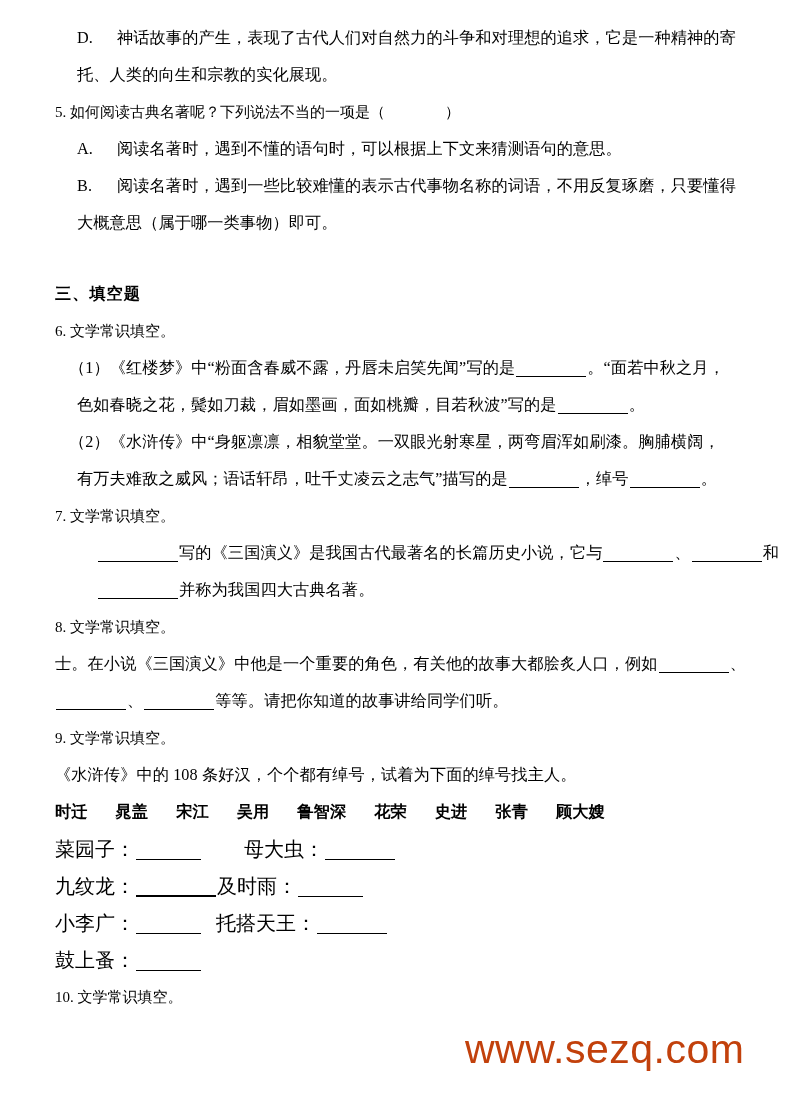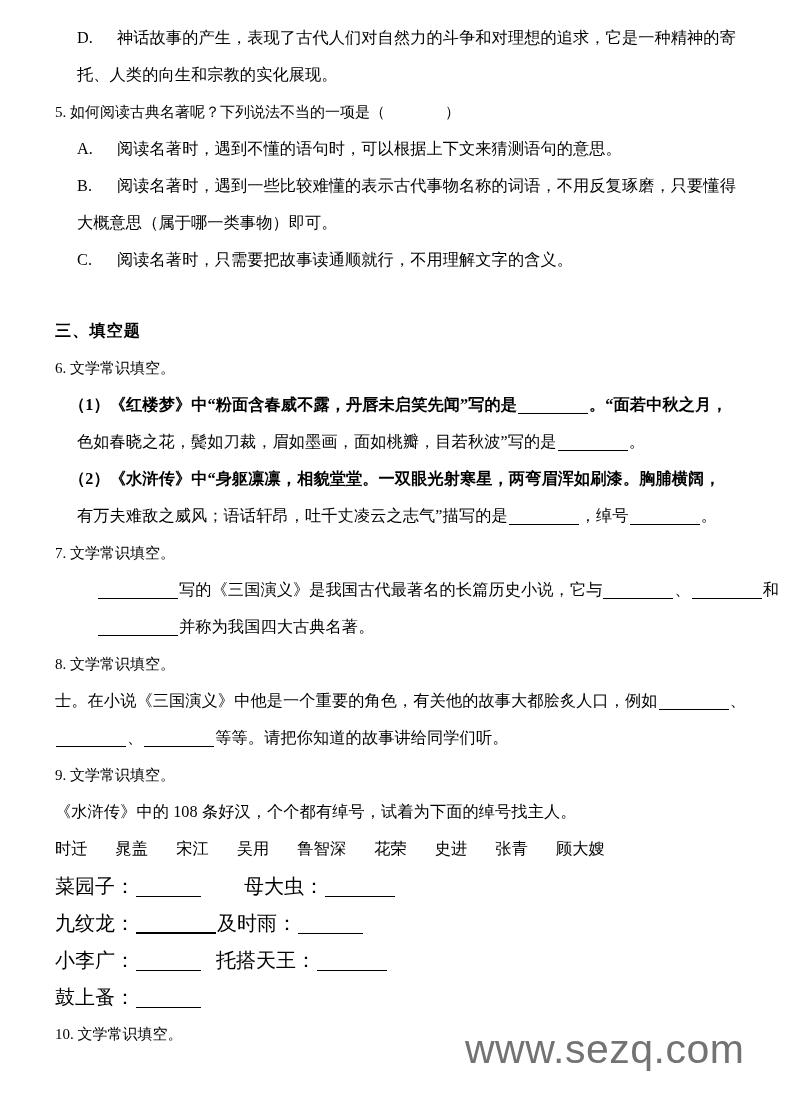--- a/index.html
+++ b/index.html
@@ -25,21 +25,21 @@
   }
 
   
   .watermark {
     position: absolute;
     left: 465px;
     top: 1026px;
     font-family: "Liberation Sans", "DejaVu Sans", sans-serif;
     font-size: 41px;
     letter-spacing: 0.5px;
-    color: #737373;
+    color: #c2410c;
     white-space: nowrap;
     z-index: 5;
     pointer-events: none;
     user-select: none;
   }
 
   .content {
     position: relative;
     z-index: 2;
     padding-left: 55px;
@@ -75,21 +75,20 @@
   }
 
   .q-line {
     font-size: 15px;
     line-height: 37px;
     white-space: nowrap;
   }
 
   .sub-line {
     padding-left: 14px;
-    font-weight: bold;
   }
 
   .indent-big {
     padding-left: 42px;
   }
   .spacer-lg { height: 34px; }
 
   
   .blk {
     display: inline-block;
@@ -101,20 +100,21 @@
   .blk.w70 { width: 70px; }
   .blk.w65 { width: 65px; }
   .blk.w80 { width: 80px; }
   .blk.bold { border-bottom-width: 2px; }
   .paren-gap { display: inline-block; width: 60px; }
 
   
   .name-pool span.nm {
     display: inline-block;
     margin-right: 28px;
+    font-weight: bold;
   }
   .name-pool span.nm:last-child { margin-right: 12px; }
 
   
   .pair-row {
     font-size: 20px;
     line-height: 37px;
     white-space: nowrap;
   }
   .pair {
@@ -145,23 +145,20 @@
 
     <div class="line opt-line">
       <span class="opt-label">A.</span><span>阅读名著时，遇到不懂的语句时，可以根据上下文来猜测语句的意思。</span>
     </div>
 
     <div class="line opt-line">
       <span class="opt-label">B.</span><span>阅读名著时，遇到一些比较难懂的表示古代事物名称的词语，不用反复琢磨，只要懂得</span>
     </div>
     <div class="line cont-line">大概意思（属于哪一类事物）即可。</div>
 
-    <div class="line opt-line">
-      <span class="opt-label">C.</span><span>阅读名著时，只需要把故事读通顺就行，不用理解文字的含义。</span>
-    </div>
 
     <div class="spacer-lg"></div>
 
     <div class="sec-head">三、填空题</div>
 
     <div class="q-line">6. 文学常识填空。</div>
 
     <div class="line sub-line">
       <span>（1）</span><span>《红楼梦》中“粉面含春威不露，丹唇未启笑先闻”写的是</span><span class="blk w70"></span><span>。“面若中秋之月，</span>
     </div>

